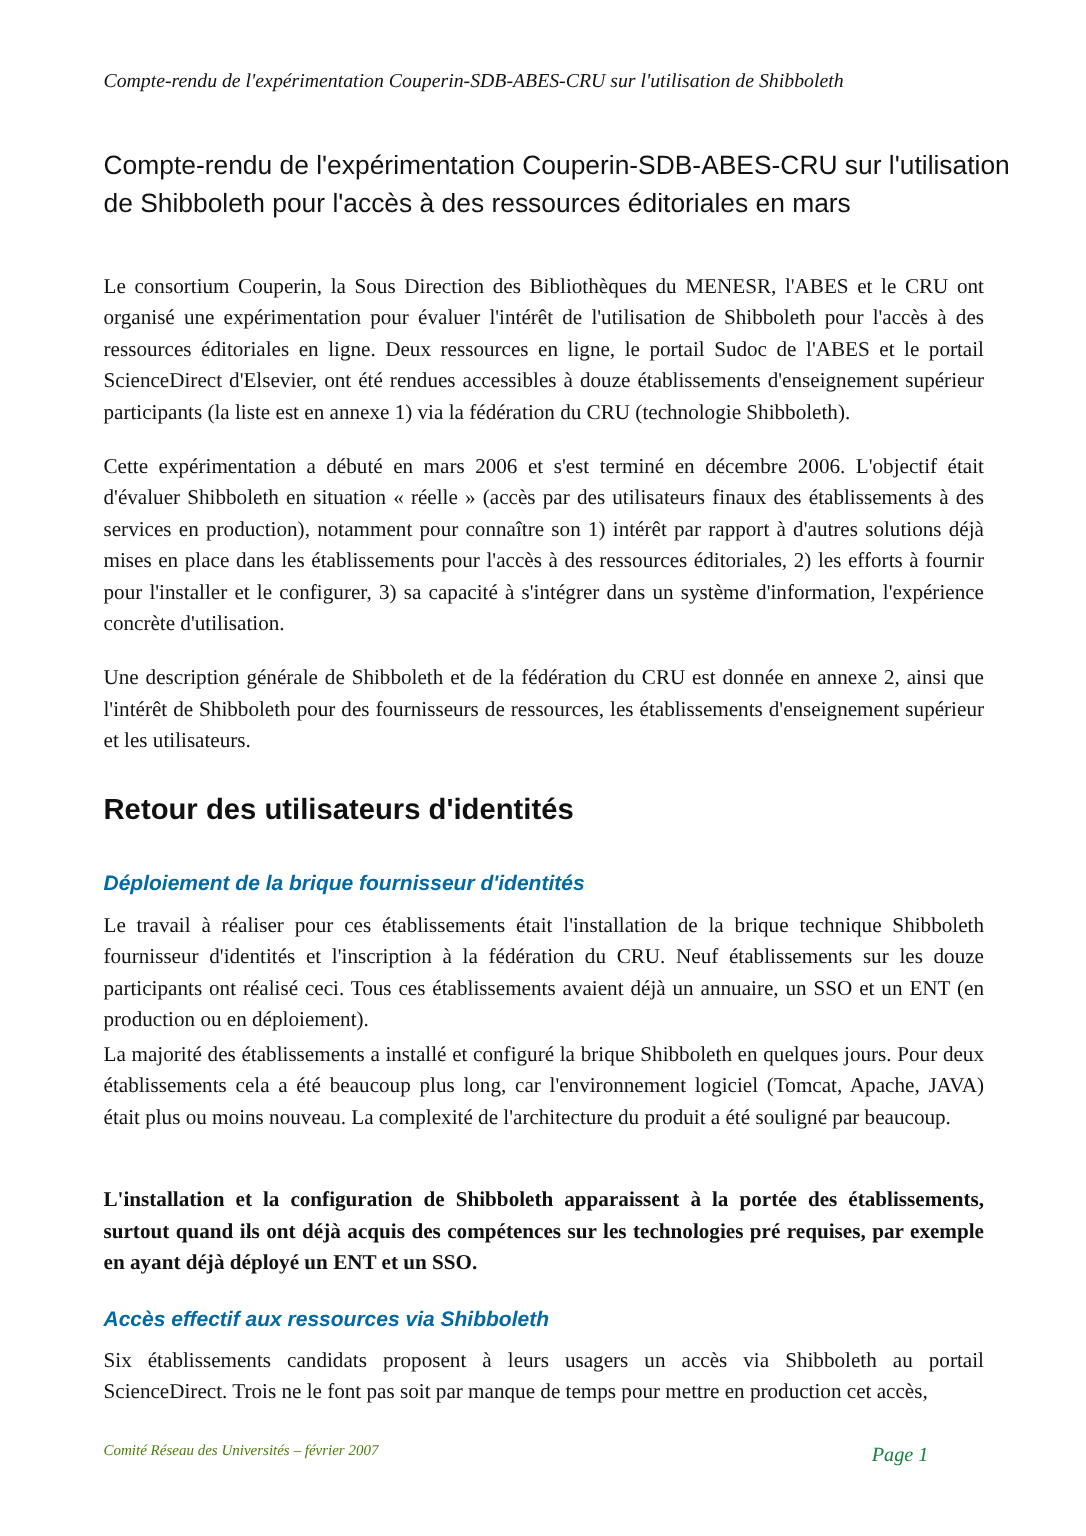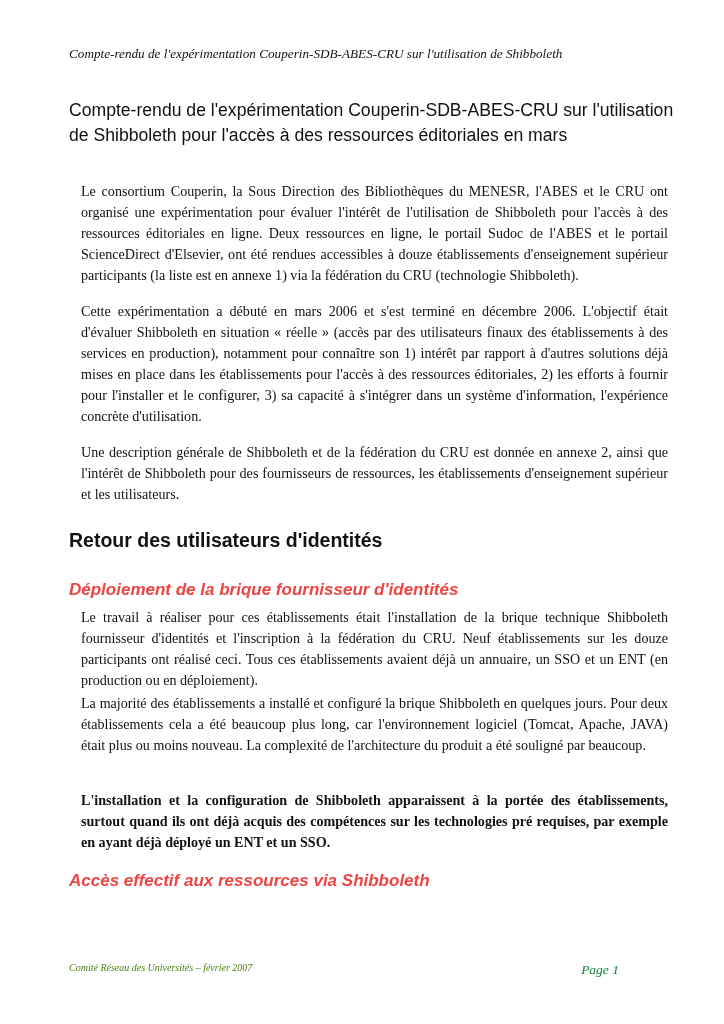--- a/index.html
+++ b/index.html
@@ -11,28 +11,28 @@
     }
     .title {
       position: absolute; left: 69px; top: 98px; width: 620px;
       font-family: "Liberation Sans", sans-serif; font-size: 17.6px; line-height: 25px; color: #111;
       margin: 0; font-weight: normal;
     }
     .body-text {
       font-family: "Liberation Serif", serif; font-size: 14.1px; line-height: 21px;
       text-align: justify; color: #111; margin: 0;
     }
-    .block { position: absolute; left: 69px; width: 587px; margin-left: 12px; }
+    .block { position: absolute; left: 69px; width: 587px; }
     .h1 {
       position: absolute; left: 69px; top: 529px;
       font-family: "Liberation Sans", sans-serif; font-weight: bold; font-size: 19.5px; color: #111; margin: 0;
     }
     .h2 {
       position: absolute; left: 69px;
-      font-family: "Liberation Sans", sans-serif; font-weight: bold; font-style: italic; font-size: 17px; color: #ef4444; margin: 0;
+      font-family: "Liberation Sans", sans-serif; font-weight: bold; font-style: italic; font-size: 14px; color: #0369a1; margin: 0;
     }
     .footer-left {
       position: absolute; left: 69px; top: 962px;
       font-family: "Liberation Serif", serif; font-style: italic; font-size: 10px; color: #4d7c0f;
     }
     .footer-right {
       position: absolute; right: 69px; top: 962px;
       font-family: "Liberation Serif", serif; font-style: italic; font-size: 13.5px; color: #15803d;
     }
   </style>
@@ -55,17 +55,18 @@
   <h2 class="h1">Retour des utilisateurs d'identités</h2>
 
   <h3 class="h2" style="top:580px;">Déploiement de la brique fournisseur d'identités</h3>
 
   <p class="body-text block" style="top:607px;">Le travail à réaliser pour ces établissements était l'installation de la brique technique Shibboleth fournisseur d'identités et l'inscription à la fédération du CRU. Neuf établissements sur les douze participants ont réalisé ceci. Tous ces établissements avaient déjà un annuaire, un SSO et un ENT (en production ou en déploiement).</p>
   <p class="body-text block" style="top:693px;">La majorité des établissements a installé et configuré la brique Shibboleth en quelques jours. Pour deux établissements cela a été beaucoup plus long, car l'environnement logiciel (Tomcat, Apache, JAVA) était plus ou moins nouveau. La complexité de l'architecture du produit a été souligné par beaucoup.</p>
   <p class="body-text block" style="top:790px;font-weight:bold;">L'installation et la configuration de Shibboleth apparaissent à la portée des établissements, surtout quand ils ont déjà acquis des compétences sur les technologies pré requises, par exemple en ayant déjà déployé un ENT et un SSO.</p>
 
   <h3 class="h2" style="top:871px;text-align:right;">Accès effectif aux ressources via Shibboleth</h3>
 
+  <p class="body-text block" style="top:897px;">Six établissements candidats proposent à leurs usagers un accès via Shibboleth au portail ScienceDirect. Trois ne le font pas soit par manque de temps pour mettre en production cet accès,</p>
 
   <div class="footer-left">Comité Réseau des Universités – février 2007</div>
   <div class="footer-right">Page 1</div>
 
 </div>
 
 </body></html>

